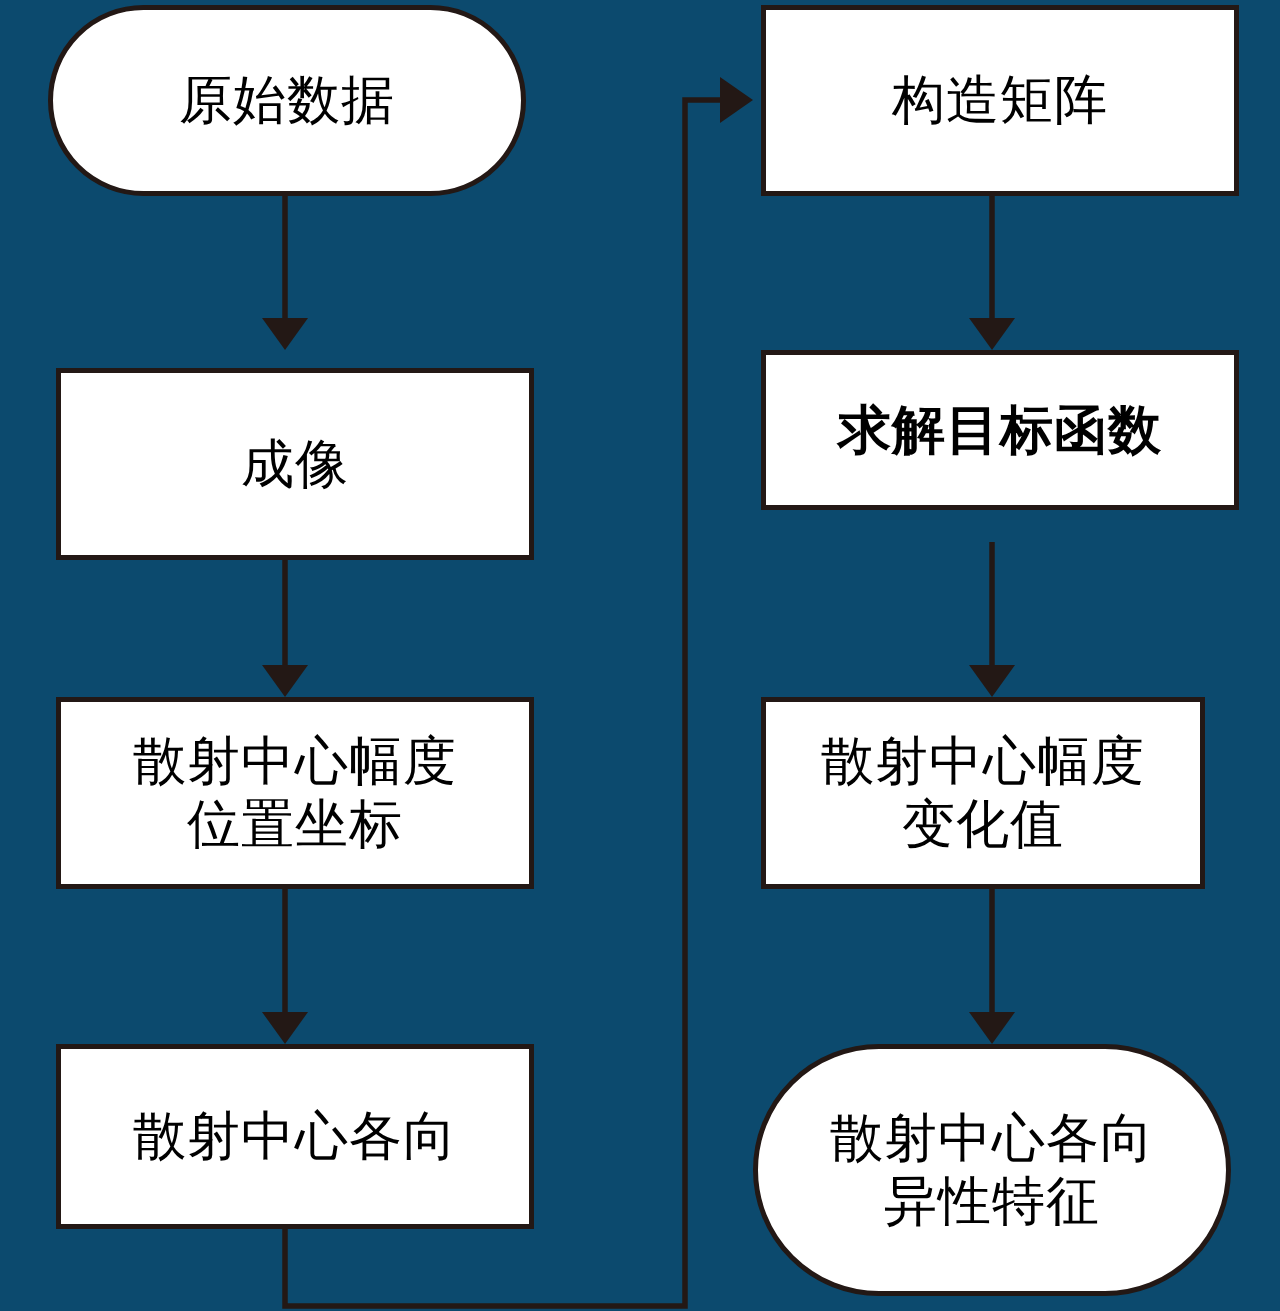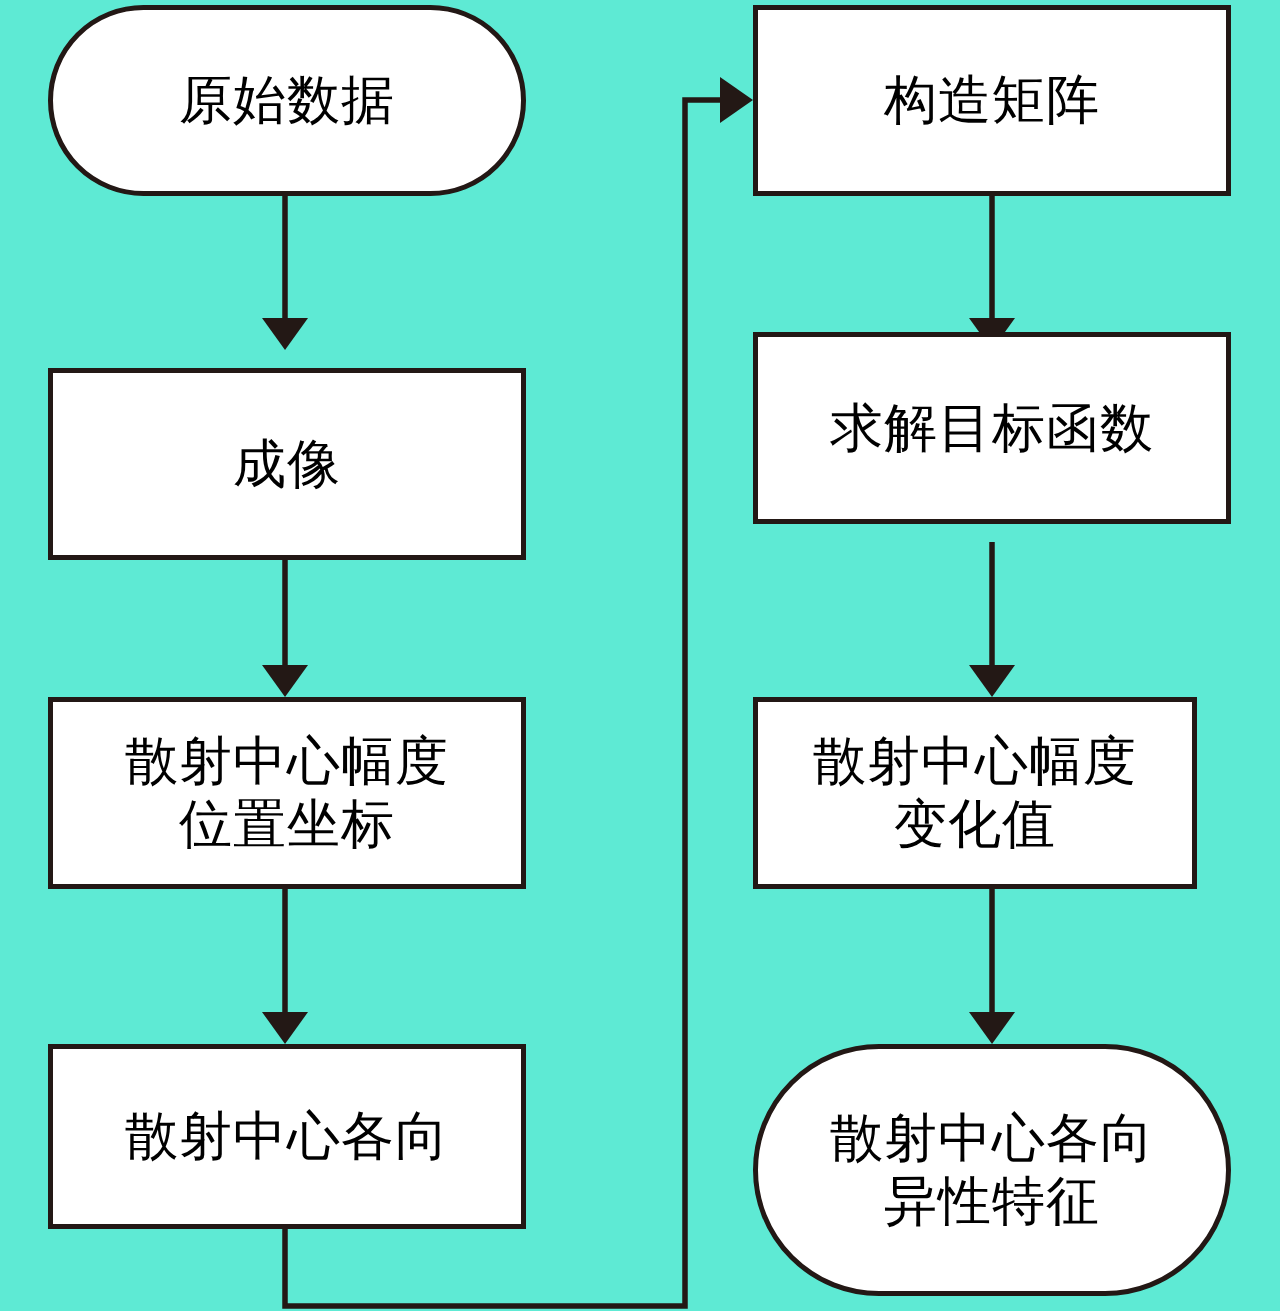--- a/index.html
+++ b/index.html
@@ -8,21 +8,21 @@
     padding: 0;
     background: #ffffff;
   }
   body {
     font-family: "Liberation Serif", "DejaVu Serif", serif;
   }
   #canvas {
     position: relative;
     width: 1280px;
     height: 1311px;
-    background: #5eead4;
+    background: #0c4a6e;
     overflow: hidden;
   }
   #edge-layer {
     position: absolute;
     left: 0;
     top: 0;
     width: 1280px;
     height: 1311px;
     pointer-events: none;
   }
@@ -32,41 +32,42 @@
     border: 5px solid #231815;
     background: #ffffff;
     display: flex;
     align-items: center;
     justify-content: center;
     text-align: center;
     color: #000000;
   }
   .node.process {
     border-radius: 0;
+    margin-left: 8px;
   }
   .node.terminator {
     border-radius: 999px;
   }
   .node-label {
     font-size: 53px;
     line-height: 1.18;
     letter-spacing: 1px;
     white-space: pre-line;
     color: #000000;
     font-family: "Liberation Serif", "DejaVu Serif", serif;
   }
 
   
   #node-raw-data      { left: 48px;  top: 5px;    width: 478px; height: 191px; }
   #node-imaging       { left: 48px;  top: 368px;  width: 478px; height: 192px; }
   #node-extract-pos   { left: 48px;  top: 697px;  width: 478px; height: 192px; }
   #node-estimate-amp  { left: 48px;  top: 1044px; width: 478px; height: 185px; }
 
   #node-build-matrix  { left: 753px; top: 5px;    width: 478px; height: 191px; }
-  #node-solve-obj     { left: 753px; top: 332px;  width: 478px; height: 192px; }
+  #node-solve-obj     { left: 753px; top: 350px;  width: 478px; height: 160px; font-weight: bold; }
   #node-amp-change    { left: 753px; top: 697px;  width: 444px; height: 192px; }
   #node-aniso-feature { left: 753px; top: 1044px; width: 478px; height: 252px; }
 </style>
 </head>
 <body>
 
 <div id="canvas">
 
   <svg id="edge-layer" viewBox="0 0 1280 1311" width="1280" height="1311" xmlns="http://www.w3.org/2000/svg">
     <defs>

